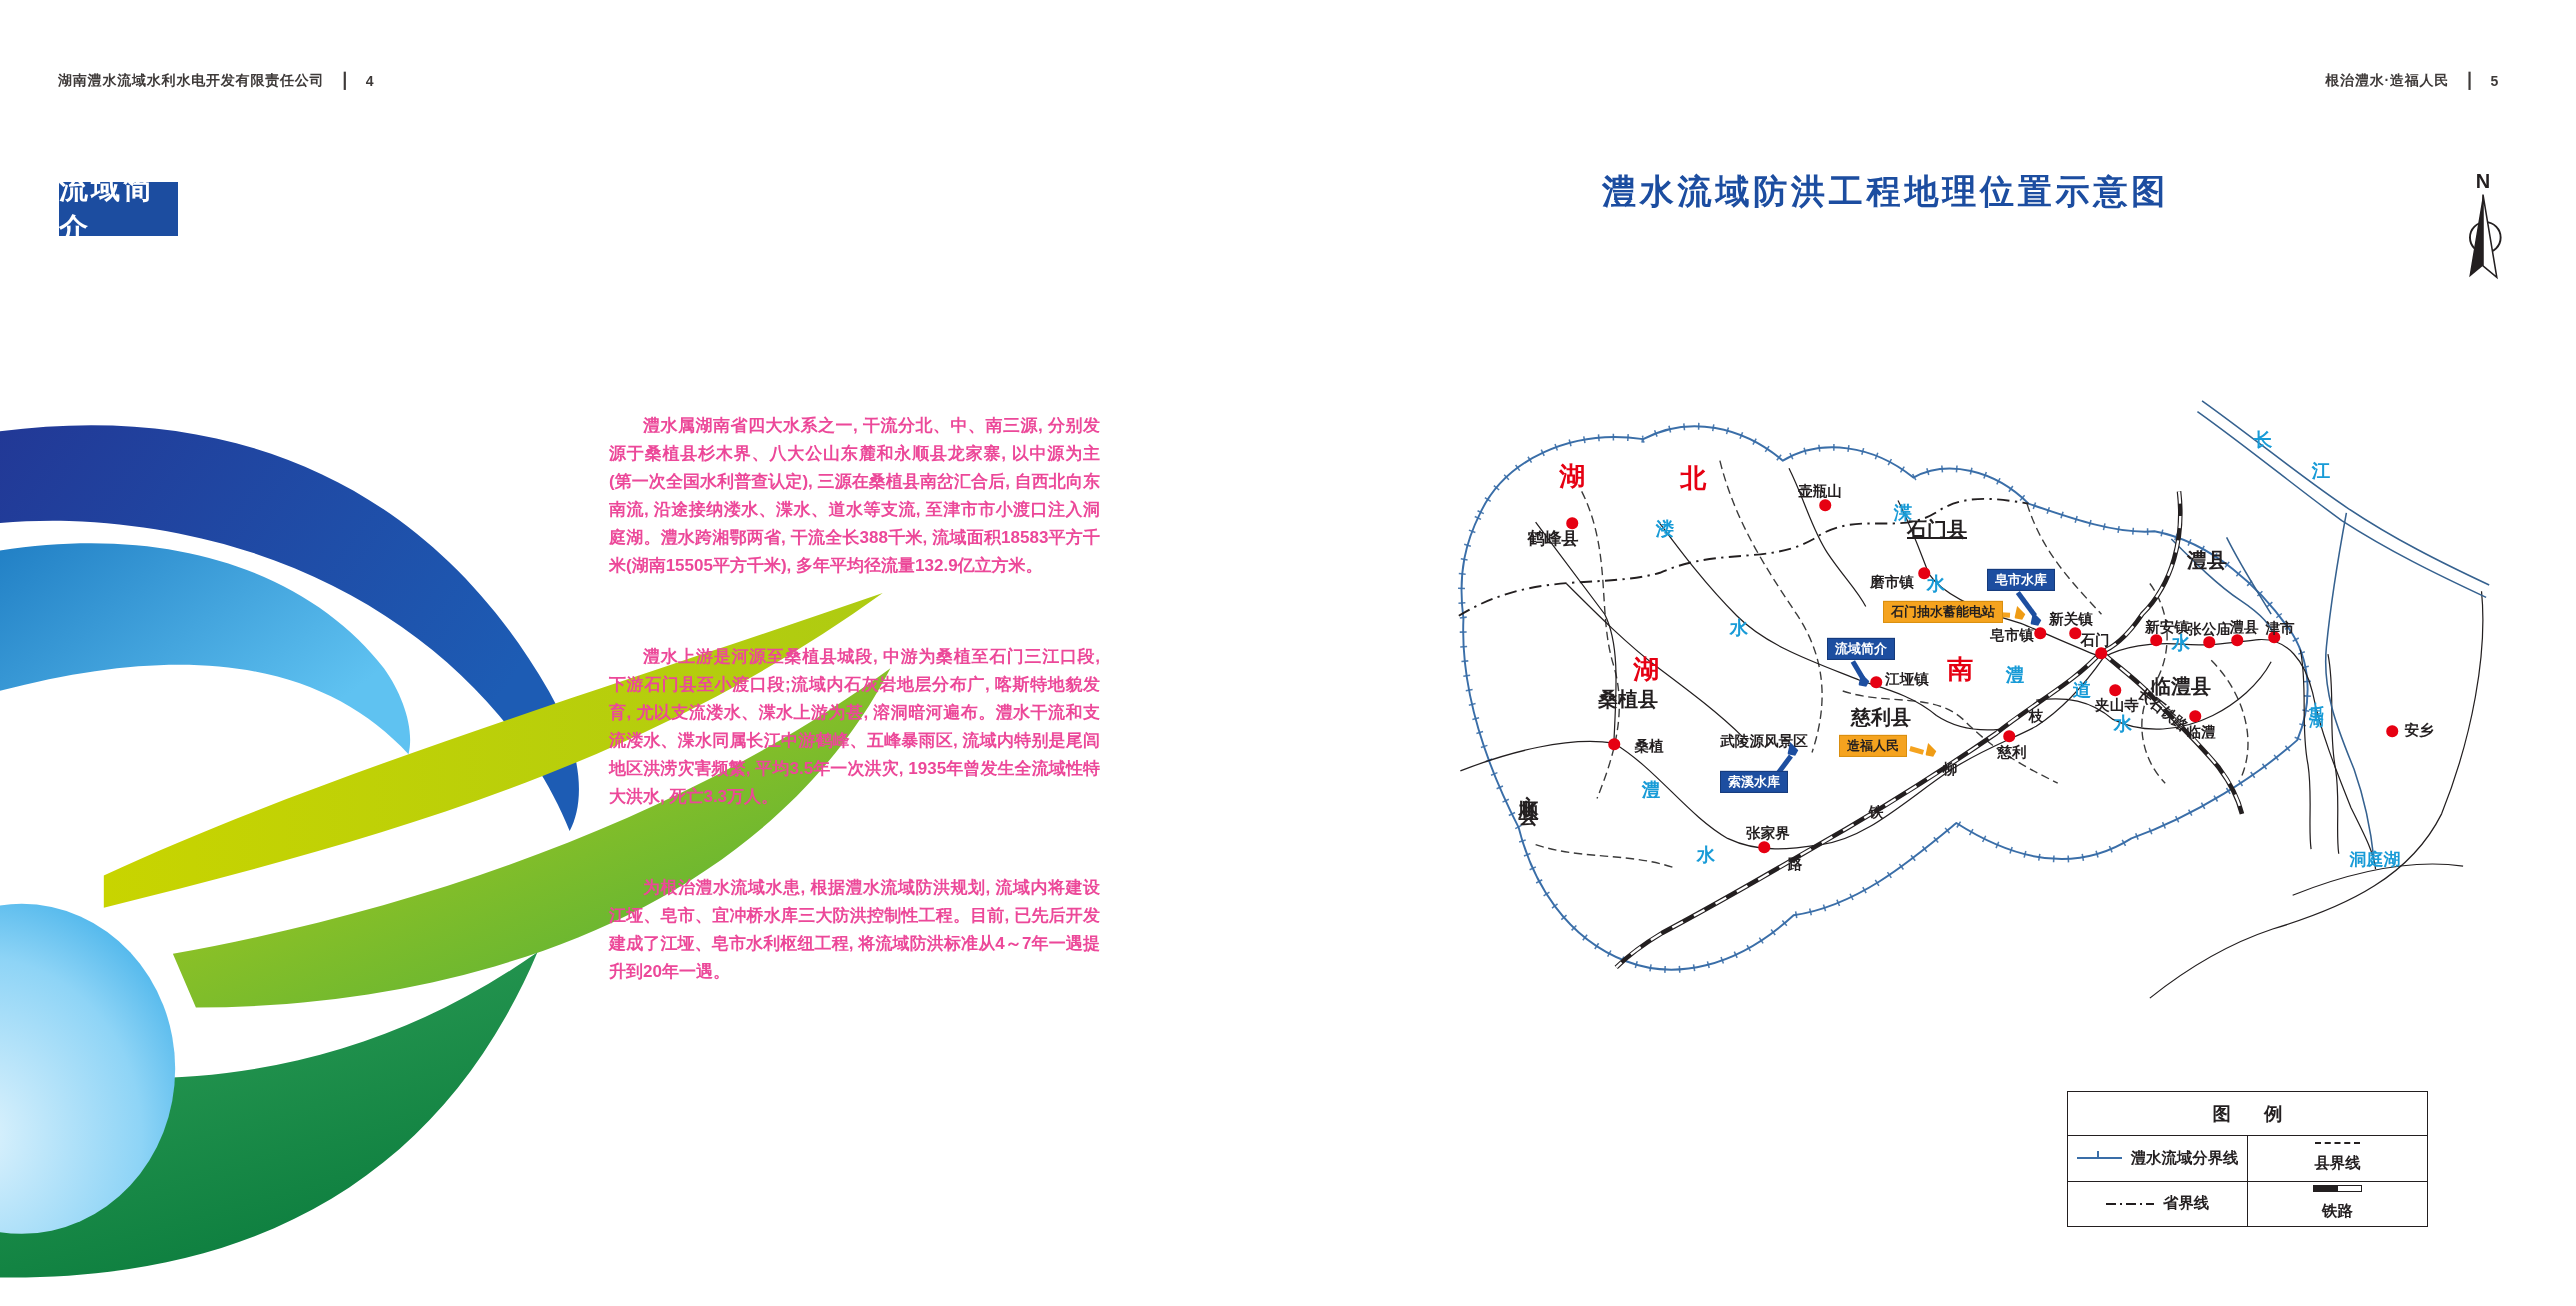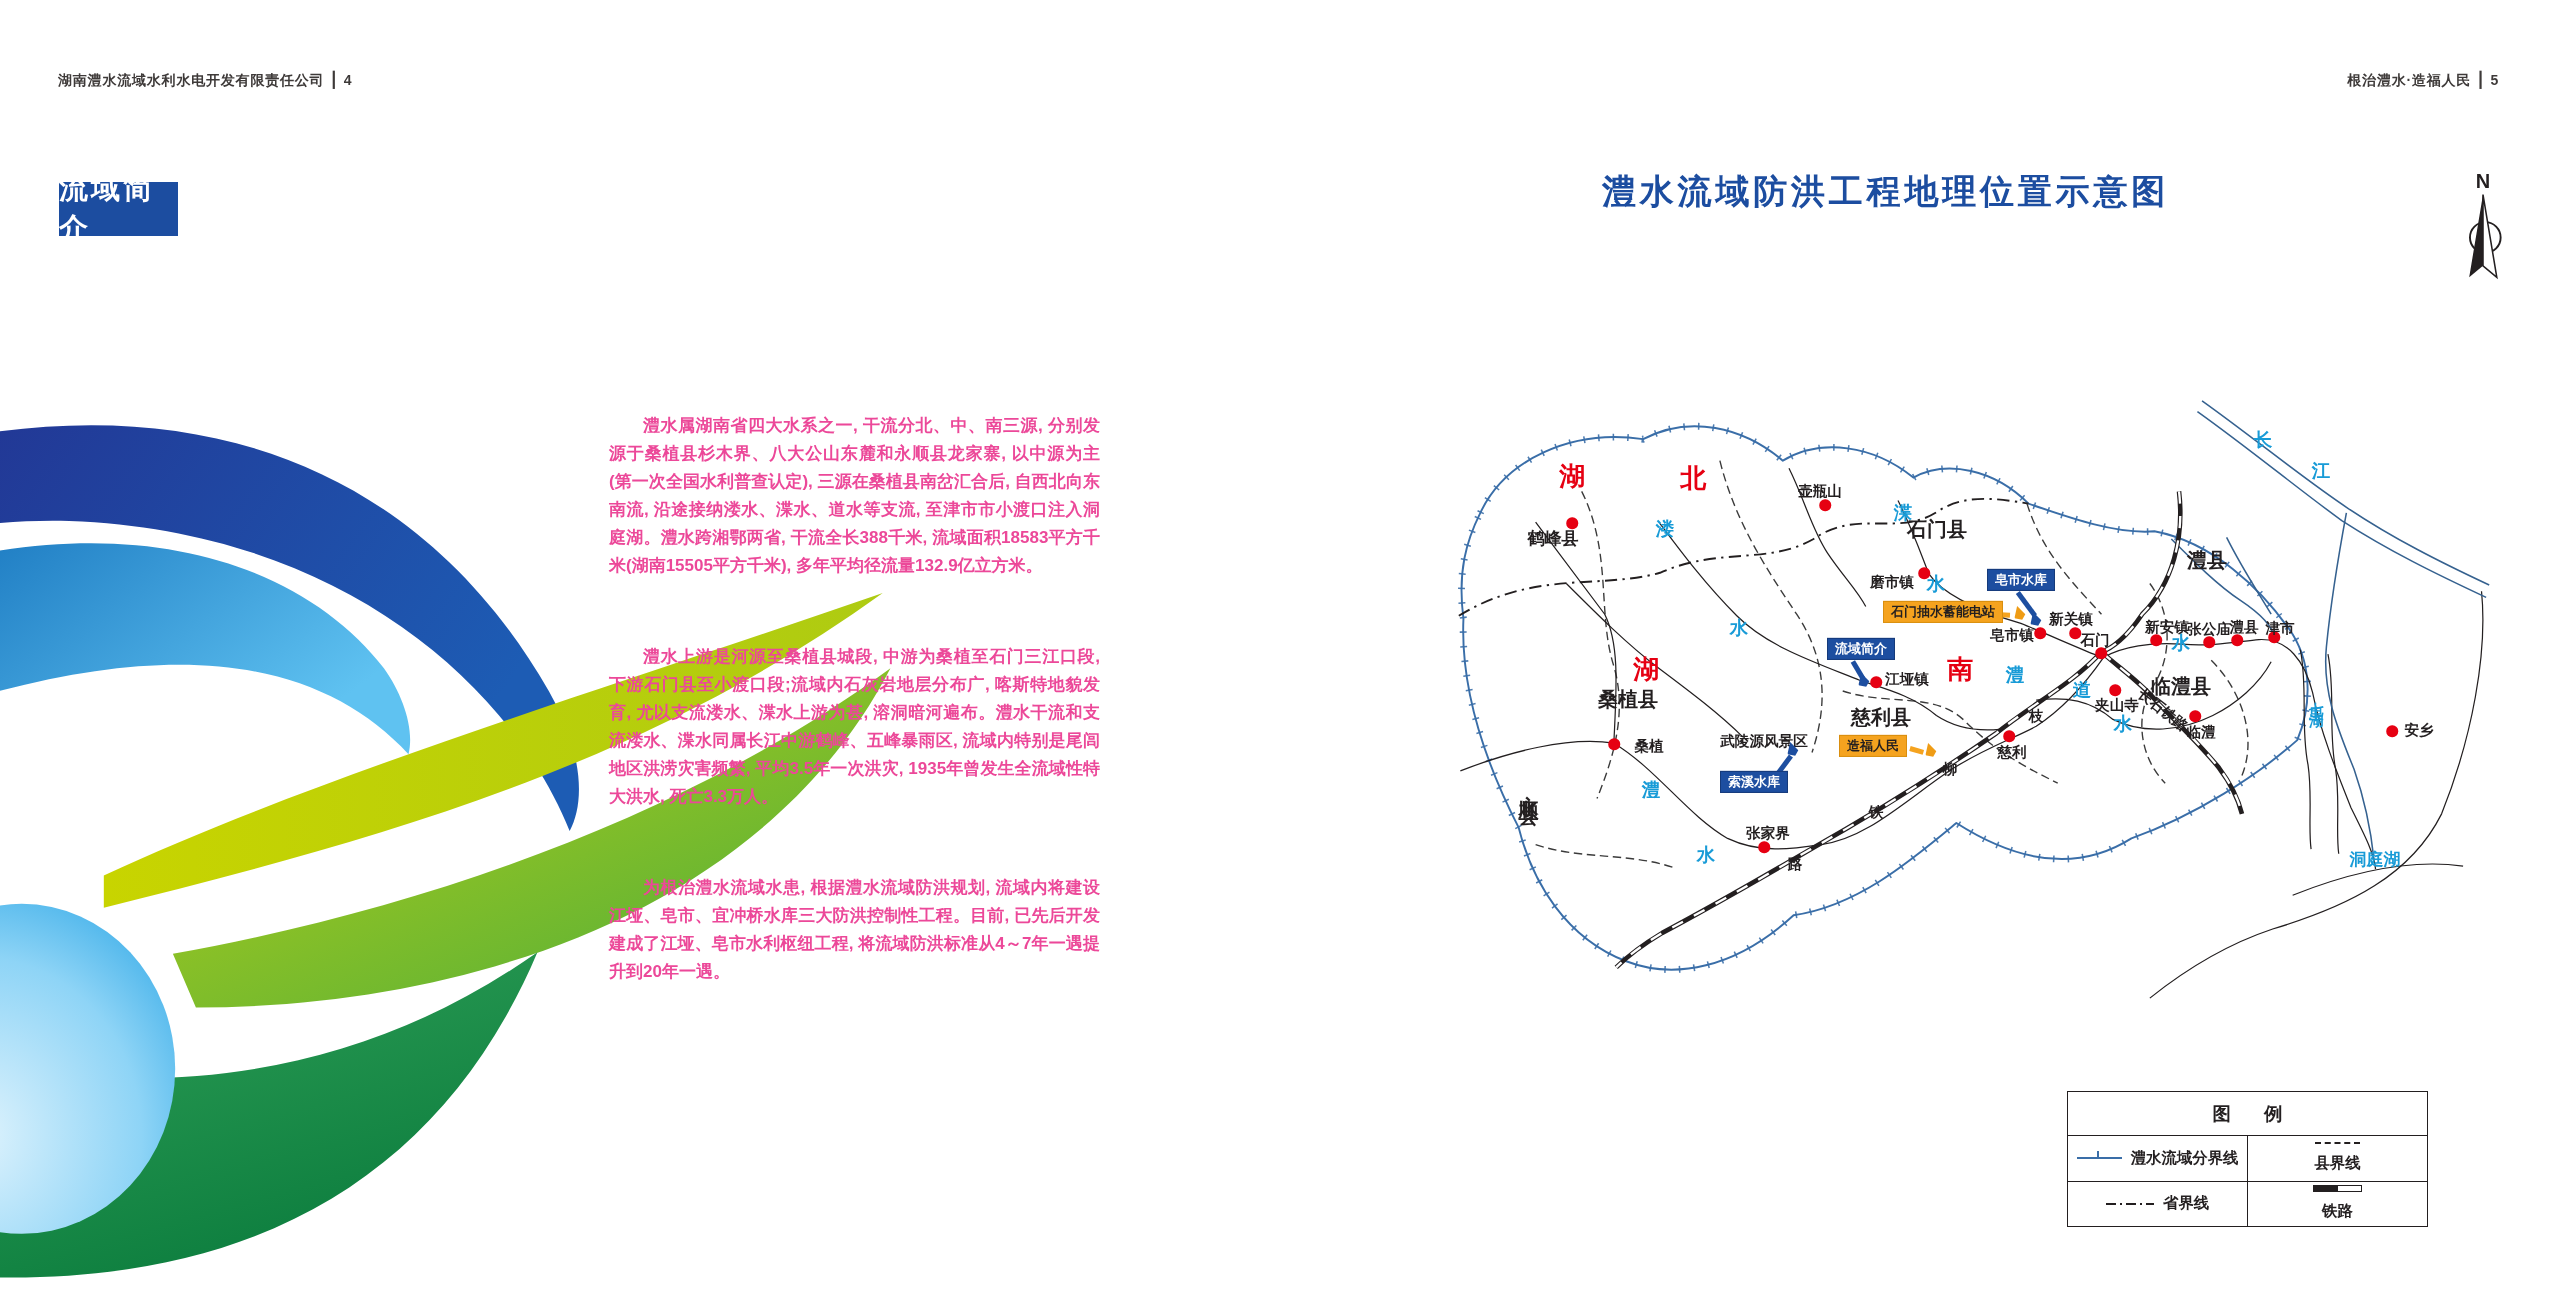--- a/index.html
+++ b/index.html
@@ -1,19 +1,19 @@
 <!DOCTYPE html>
 <html style="font-size:12.3px"><head>
 <meta charset="utf-8">
 <style>
   html,body{margin:0;padding:0;background:#888;}
   .sheet{position:relative;width:2576px;height:1306px;background:#ffffff;overflow:hidden;
          font-family:"Liberation Sans","DejaVu Sans",sans-serif;color:#231f20;}
   
-  .hdr{position:absolute;top:72px;display:flex;gap:5px;
+  .hdr{position:absolute;top:72px;display:flex;align-items:center;gap:16px;
        font-size:14px;font-weight:bold;color:#3e3a39;letter-spacing:0.8px;white-space:nowrap;}
   #hdr-left{left:58px;}
   #hdr-right{right:77px;}
   .hdr .sep{font-weight:normal;transform:scaleY(1.1);}
   
   .badge{position:absolute;left:59px;top:182px;width:119px;height:54px;background:#1c4da0;
          color:#fff;font-size:29px;font-weight:bold;display:flex;align-items:center;
          justify-content:center;letter-spacing:3.1px;}
   .bodycol{position:absolute;left:609px;top:412px;width:491px;font-size:17px;line-height:28px;
            font-weight:600;text-align:justify;color:#ec4899;}
@@ -195,21 +195,21 @@
       <span class="mlabel riv" style="left: 2015px; top: 675px; font-size: 18.4px;">澧</span>
       <span class="mlabel riv" style="left: 2181px; top: 643px; font-size: 18.4px;">水</span>
       <span class="mlabel riv" style="left: 2082px; top: 690px; font-size: 18.4px;">道</span>
       <span class="mlabel riv" style="left: 2123px; top: 724px; font-size: 18.4px;">水</span>
       <span class="mlabel riv" style="left: 1651px; top: 790px; font-size: 18.4px;">澧</span>
       <span class="mlabel riv" style="left: 1706px; top: 855px; font-size: 18.4px;">水</span>
       <span class="mlabel riv" style="left: 2263px; top: 440px; font-size: 18.4px;">长</span>
       <span class="mlabel riv" style="left: 2321px; top: 471px; font-size: 18.4px;">江</span>
       <span class="mlabel riv vert" style="left: 2316px; top: 698px; font-size: 14.6px;">七里湖</span>
       <span class="mlabel riv" style="left: 2375px; top: 859px; font-size: 17px;">洞庭湖</span>
-      <span class="mlabel area" style="left: 1937px; top: 529px; font-size: 20px;">石门县</span>
+      <span class="mlabel area" style="left: 1937px; top: 529px; font-size: 20px; text-decoration: underline;">石门县</span>
       <span class="mlabel area" style="left: 2207px; top: 560px; font-size: 20px;">澧县</span>
       <span class="mlabel area" style="left: 2181px; top: 686px; font-size: 20px;">临澧县</span>
       <span class="mlabel area" style="left: 1881px; top: 717px; font-size: 20px;">慈利县</span>
       <span class="mlabel area" style="left: 1628px; top: 699px; font-size: 20px;">桑植县</span>
       <span class="mlabel area vert" style="left: 1529px; top: 787px; font-size: 20px;">永顺县</span>
       <span class="mlabel area" style="left: 1764px; top: 741px; font-size: 14.6px;">武陵源风景区</span>
       <span class="mlabel area" style="left: 2163px; top: 710px; font-size: 14.6px; transform: translate(-50%, -50%) rotate(38deg);">长石铁路</span>
       <span class="mlabel area" style="left: 2036px; top: 716px; font-size: 14.6px;">枝</span>
       <span class="mlabel area" style="left: 1950px; top: 769px; font-size: 14.6px;">柳</span>
       <span class="mlabel area" style="left: 1876px; top: 812px; font-size: 14.6px;">铁</span>

